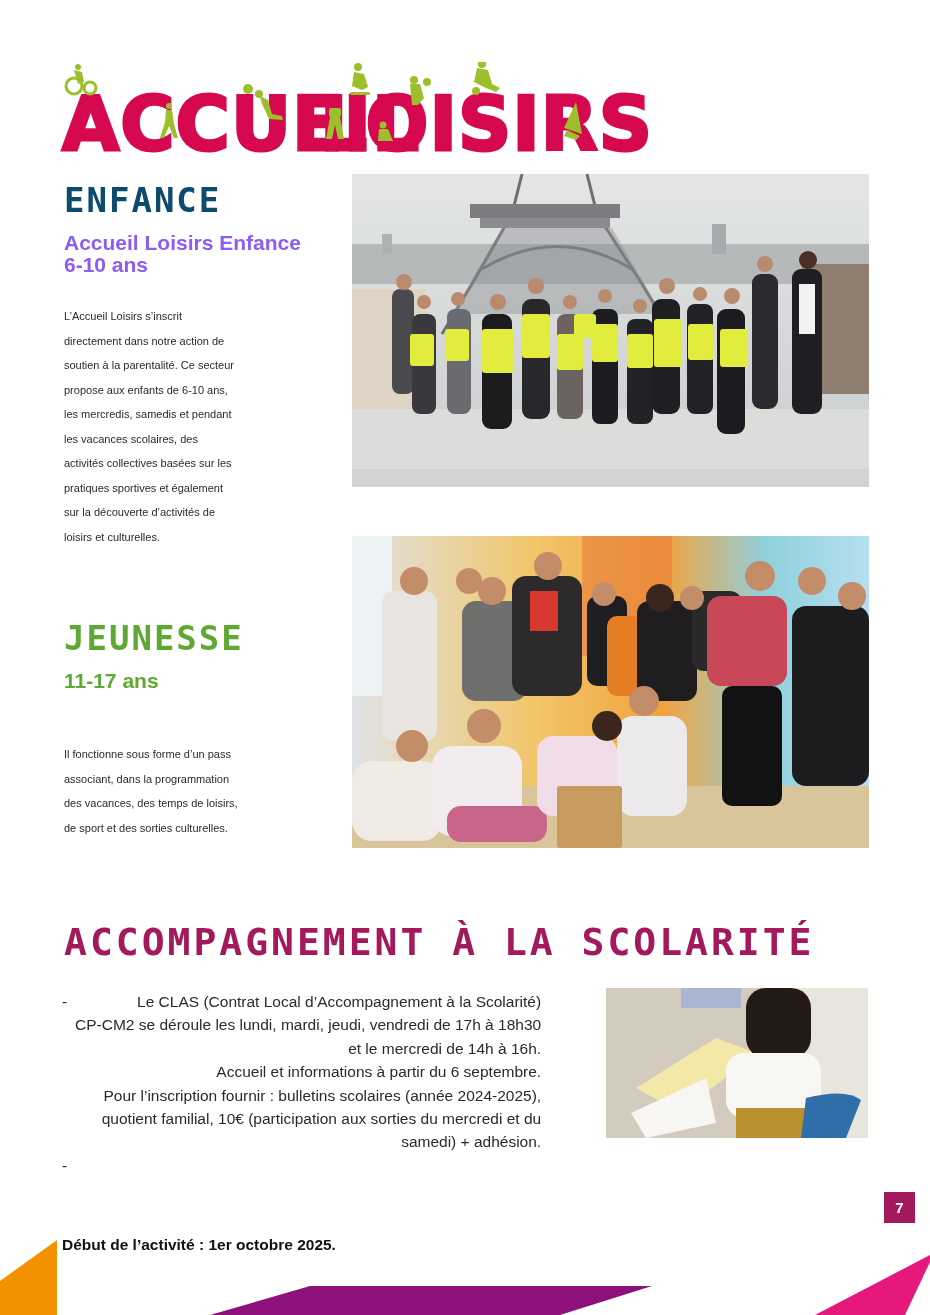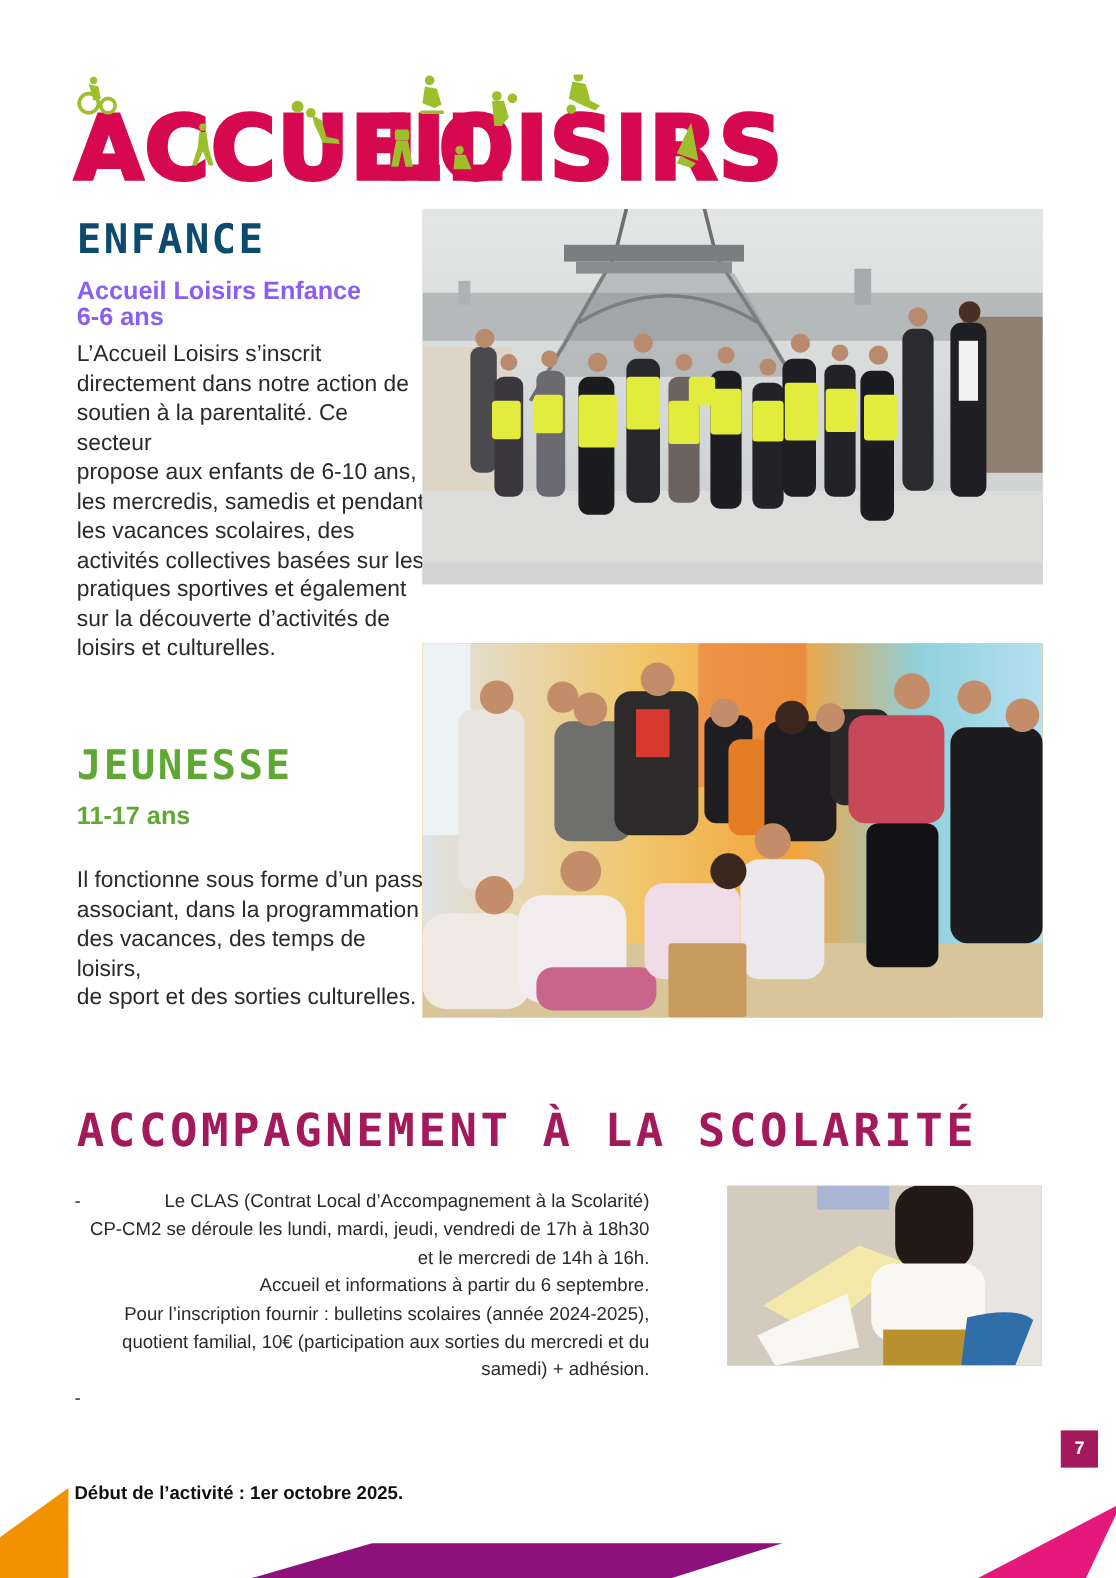--- a/index.html
+++ b/index.html
@@ -41,22 +41,23 @@
     .subhead {
       font-family: "Liberation Sans", sans-serif; font-weight: bold;
       font-size: 21px; line-height: 22px;
     }
     .sub-enfance { left: 64px; top: 232px; color: #8b5cf6; }
     .sub-jeunesse { left: 64px; top: 670px; color: #5FA834; }
 
     
     .body-text {
       font-family: "Liberation Sans", sans-serif;
-      font-size: 19px; line-height: 24.5px; color: #2a2a2a;
+      font-size: 11px; line-height: 24.5px; color: #2a2a2a;
       white-space: pre-line;
+      margin-top: 20px;
     }
     .p-enfance { left: 64px; top: 284px; width: 290px; }
     .p-jeunesse { left: 64px; top: 722px; width: 290px; }
 
     
     .photo { overflow: hidden; }
     .photo-eiffel { left: 352px; top: 174px; width: 517px; height: 313px; background: #d9dcdc; }
     .photo-group { left: 352px; top: 536px; width: 517px; height: 312px; background: #e8c46a; }
     .photo-study { left: 606px; top: 988px; width: 262px; height: 150px; background: #cfc7b8; }
 
@@ -122,21 +123,21 @@
 
       <path d="M514 40 L520 72 L502 66 Z"></path>
       <path d="M505 68 L518 74 L514 78 L502 74 Z"></path>
     </g>
   </svg>
 </div>
 
 <div class="abs brush section-enfance">ENFANCE</div>
 <div class="abs subhead sub-enfance">
   <div>Accueil Loisirs Enfance</div>
-  <div>6-6 ans</div>
+  <div>6-10 ans</div>
 </div>
 <div class="abs body-text p-enfance">L’Accueil Loisirs s’inscrit
 directement dans notre action de
 soutien à la parentalité. Ce secteur
 propose aux enfants de 6-10 ans,
 les mercredis, samedis et pendant
 les vacances scolaires, des
 activités collectives basées sur les
 pratiques sportives et également
 sur la découverte d’activités de

